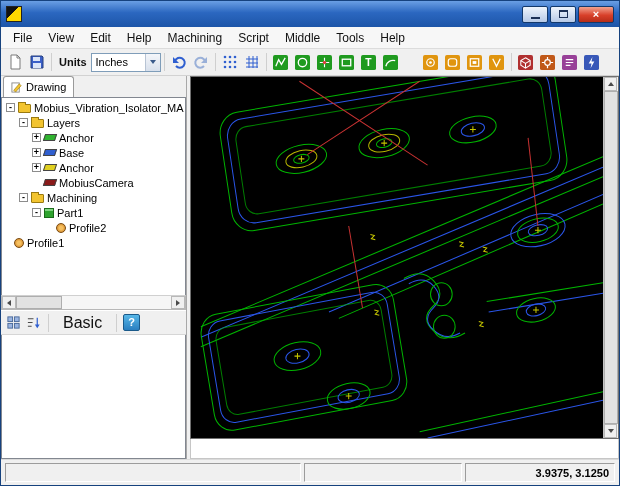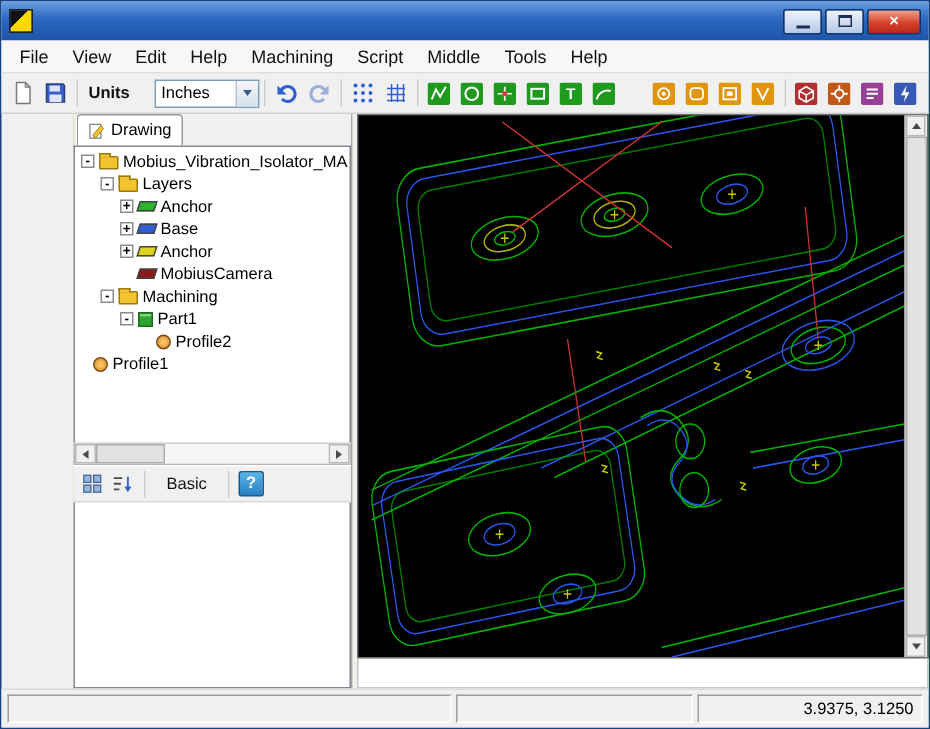--- a/index.html
+++ b/index.html
@@ -18,28 +18,28 @@
 
   
   .menubar { height:22px; flex:0 0 22px; background:#f7f7f7; border-bottom:1px solid #dcdcdc; display:flex; align-items:flex-end; padding:0 4px; }
   .menu-item { padding:3px 8px; color:#111; }
 
   
   .toolbar { height:27px; flex:0 0 27px; background:#f0f0f0; border-bottom:1px solid #d2d2d2; display:flex; align-items:center; padding:0 3px; }
   .tbtn { width:22px; height:22px; border:none; background:transparent; display:flex; align-items:center; justify-content:center; padding:0; }
   .tbtn svg { display:block; }
   .tsep { width:1px; height:18px; background:#cfcfcf; margin:0 3px; flex:0 0 1px; }
-  .units-label { font-weight:bold; font-size:11px; margin:0 16px 0 4px; color:#111; }
+  .units-label { font-weight:bold; font-size:11px; margin:0 4px 0 4px; color:#111; }
   .combo { width:70px; height:19px; background:#fff; border:1px solid #7f9db9; display:flex; align-items:center; font-size:11px; }
   .combo .cval { flex:1; padding-left:4px; }
   .combo-arrow { width:15px; height:100%; background:linear-gradient(#f4f6fa,#d8e0ec); border-left:1px solid #b8c4d4; display:flex; align-items:center; justify-content:center; }
   .tgap { width:18px; flex:0 0 18px; }
 
   
-  .main { flex:1; display:flex; min-height:0; background:#84cc16;margin-left:48px; }
+  .main { flex:1; display:flex; min-height:0; background:#f0abfc; }
   .left-panel { width:186px; flex:0 0 186px; display:flex; flex-direction:column; border-right:1px solid #a8a8a8; background:#f0f0f0; }
   .splitter { width:3px; flex:0 0 3px; background:#f0f0f0; }
 
   
   .tabs { height:21px; flex:0 0 21px; display:flex; align-items:flex-end; padding:2px 2px 0 2px; gap:1px; }
   .tab { height:19px; padding:2px 7px; border:1px solid #9a9a9a; border-bottom:none; border-radius:3px 3px 0 0; background:#e2e2e2; display:flex; align-items:center; gap:4px; font-size:11px; }
   .tab.active { background:#fff; height:21px; }
 
   
   .tree { height:198px; flex:0 0 198px; background:#fff; border:1px solid #828790; border-bottom:none; overflow:hidden; padding-top:2px; font-size:11px; }
@@ -56,38 +56,38 @@
 
   
   .hscroll { height:15px; flex:0 0 15px; display:flex; background:#f2f2f2; border:1px solid #b8b8b8; border-top:1px solid #d0d0d0; }
   .sbtn { width:14px; height:13px; flex:0 0 14px; background:#f0f0f0; border:1px solid #b8b8b8; display:flex; align-items:center; justify-content:center; }
   .strack { flex:1; position:relative; background:#f6f6f6; }
   .sthumb { position:absolute; left:0; top:0; width:46px; height:100%; background:#e2e2e2; border:1px solid #aeaeae; }
 
   
   .props-toolbar { height:25px; flex:0 0 25px; display:flex; align-items:center; gap:3px; padding:0 4px; background:#f0f0f0; border-top:1px solid #fff; border-bottom:1px solid #d6d6d6; }
   .pbtn { border:none; background:transparent; padding:1px; display:flex; align-items:center; justify-content:center; }
-  .basic-btn { font-size:11px; padding:2px 8px; background:transparent; border:none; color:#111; }
+  .basic-btn { font-size:16px; padding:2px 8px; background:transparent; border:none; color:#111; }
   .help-btn { width:17px; height:17px; background:linear-gradient(#57b7e8,#2a7fc0); border:1px solid #1a5a8a; border-radius:2px; color:#fff; font:bold 11px/15px "Liberation Sans",sans-serif; text-align:center; padding:0; }
 
   .prop-grid { flex:1; background:#fff; border:1px solid #828790; border-top:none; }
 
   
   .canvas-col { flex:1; display:flex; flex-direction:column; min-width:0; }
   .canvas-wrap { flex:1; display:flex; min-height:0; border:1px solid #707070; background:#000; }
   .cad { flex:1; min-width:0; height:100%; }
   .vscroll { width:15px; flex:0 0 15px; background:#f2f2f2; border-left:1px solid #c4c4c4; display:flex; flex-direction:column; }
   .vscroll .sbtn { width:13px; }
   .vthumb { flex:1; margin:0; background:#e2e2e2; border:1px solid #aeaeae; }
 
   .canvas-bottom-strip { height:20px; flex:0 0 20px; background:#fff; border:1px solid #c6c6c6; border-top:none; }
 
   
   .statusbar { height:26px; flex:0 0 26px; background:#f0f0f0; border-top:1px solid #dadada; display:flex; align-items:stretch; gap:3px; padding:3px 4px; font-size:11px; }
-  .scell { border:1px solid; border-color:#9c9c9c #fff #fff #9c9c9c; background:#f0f0f0; display:flex; align-items:center; }
+  .scell { border:1px solid; border-color:#9c9c9c #fff #fff #9c9c9c; background:#f0f0f0; display:flex; align-items:center;font-weight:bold; }
   .scell.grow { flex:1; }
   .scell.mid { width:158px; flex:0 0 158px; }
   .scell.right { width:150px; flex:0 0 150px; justify-content:flex-end; padding-right:5px; color:#000; }
 
   
   .tri { width:0; height:0; display:block; }
   .tri.up    { border-left:3px solid transparent; border-right:3px solid transparent; border-bottom:4px solid #4a4a4a; }
   .tri.down  { border-left:3px solid transparent; border-right:3px solid transparent; border-top:4px solid #4a4a4a; }
   .tri.left  { border-top:3px solid transparent; border-bottom:3px solid transparent; border-right:4px solid #4a4a4a; }
   .tri.right { border-top:3px solid transparent; border-bottom:3px solid transparent; border-left:4px solid #4a4a4a; }

